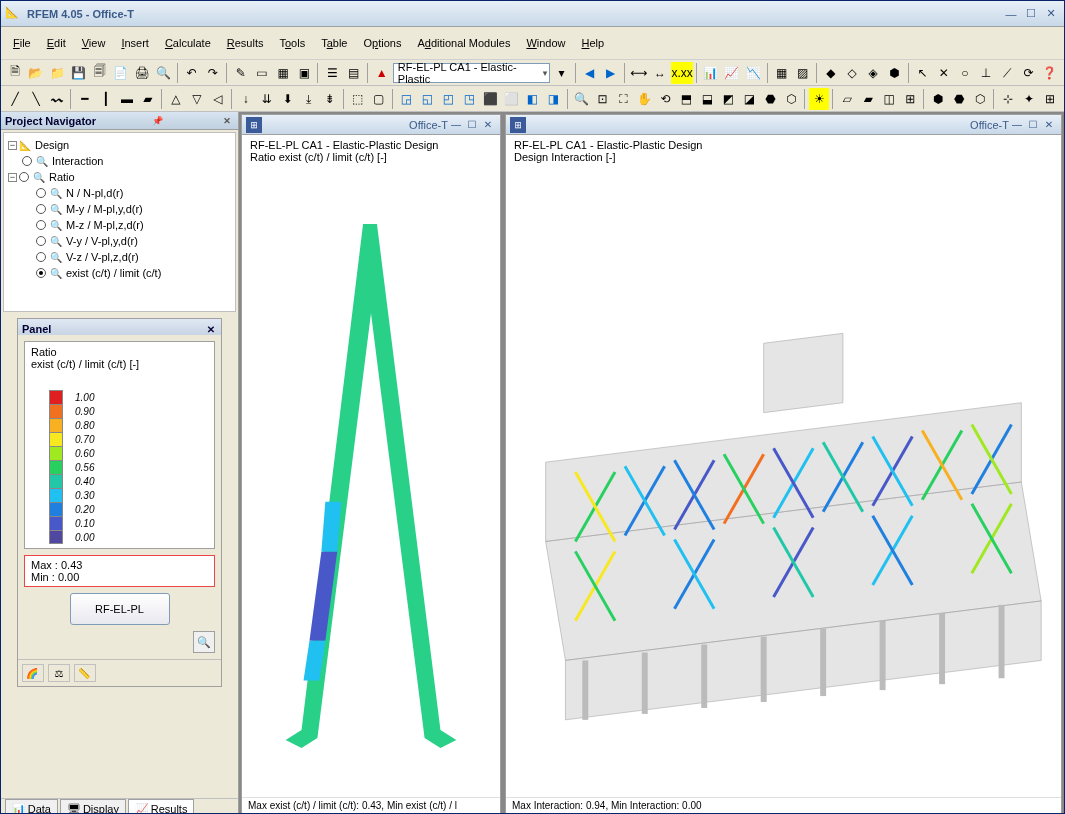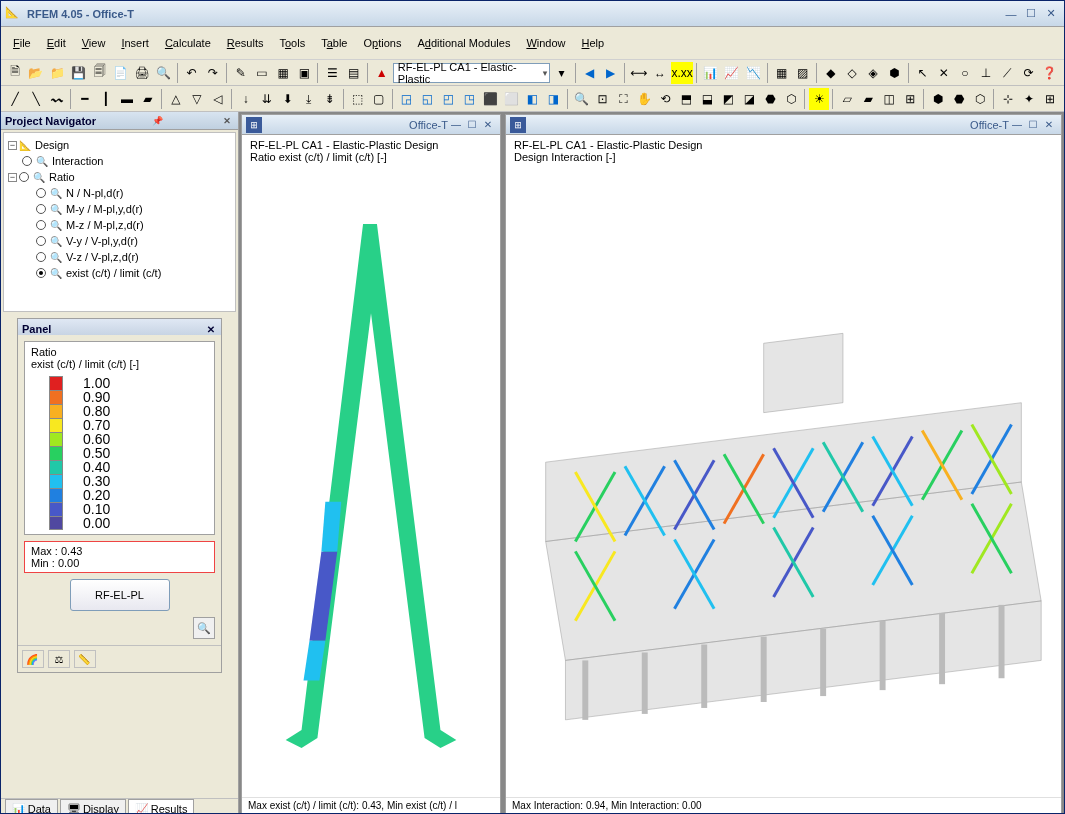--- a/index.html
+++ b/index.html
@@ -30,21 +30,21 @@
 .tree-item .rad.sel::after { content:""; width:4px; height:4px; background:#000; border-radius:50%; }
 .tree-item .ico { width:14px; height:14px; margin-right:2px; display:inline-flex; align-items:center; justify-content:center; font-size:10px; }
 .panel { margin:4px 16px; border:1px solid #a0a0a0; background:#ece9d8; }
 .panel-hdr { background:linear-gradient(to bottom,#e0e8f4,#c8d4e4); height:16px; display:flex; align-items:flex-end; padding:0 4px; font-weight:bold; color:#003; }
 .panel-hdr .cls { margin-left:auto; width:12px; height:12px; font-size:10px; cursor:pointer; display:flex; align-items:center; justify-content:center; }
 .panel-body { padding:6px; }
 .panel-inner { background:#fff; border:1px solid #a0a0a0; padding:4px 6px; }
 .legend-row { display:flex; align-items:center; height:14px; }
 .legend-swatch { width:14px; height:14px; border-top:1px solid #888; border-left:1px solid #888; border-right:1px solid #888; }
 .legend-swatch.last { border-bottom:1px solid #888; }
-.legend-val { margin-left:20px; font-size:14px; }
+.legend-val { margin-left:12px; font-size:10px;font-style:italic; }
 .maxmin { background:#fff; border:1px solid #ef4444; margin-top:6px; padding:3px 6px; font-size:10px; }
 .panel-btn { display:block; margin:6px auto 2px; width:100px; height:32px; border:1px solid #7f9db9; background:linear-gradient(to bottom,#fff,#e8e8f0); border-radius:3px; cursor:pointer; }
 .panel-zoom { display:flex; justify-content:flex-end; margin-top:6px; }
 .panel-zoom .z { width:22px; height:22px; border:1px solid #a0a0a0; background:#f0f0f0; cursor:pointer; display:flex; align-items:center; justify-content:center; }
 .panel-foot { display:flex; gap:4px; padding:4px; border-top:1px solid #c0c0c0; margin-top:auto; }
 .panel-foot .pf { width:22px; height:18px; border:1px solid #c0c0c0; cursor:pointer; display:flex; align-items:center; justify-content:center; font-size:10px; }
 .nav-tabs { height:20px; display:flex; padding:0 4px; gap:2px; border-top:1px solid #c0c0c0; background:#ece9d8; margin-top:auto; }
 .nav-tab { padding:2px 6px; border:1px solid #a0a0a0; border-bottom:none; background:#f0f0f0; font-size:10px; display:flex; align-items:center; gap:2px; cursor:pointer; }
 .nav-tab.active { background:#fff; }
 .views { flex:1; display:flex; background:#888; }
@@ -276,21 +276,21 @@
     </div>
 
     <div class="panel">
       <div class="panel-hdr">
         <span>Panel</span>
         <span class="cls">✕</span>
       </div>
       <div class="panel-body">
         <div class="panel-inner">
           <div>Ratio</div>
-          <div style="margin-bottom:6px">exist (c/t) / limit (c/t) [-]</div>
+          <div style="margin-bottom:20px">exist (c/t) / limit (c/t) [-]</div>
           <div id="legend" style="margin-left:18px">
               <div class="legend-row">
                 <span class="legend-swatch" style="background:#e02020"></span>
                 <span class="legend-val">1.00</span>
               </div>
               <div class="legend-row">
                 <span class="legend-swatch" style="background:#f07020"></span>
                 <span class="legend-val">0.90</span>
               </div>
               <div class="legend-row">
@@ -300,21 +300,21 @@
               <div class="legend-row">
                 <span class="legend-swatch" style="background:#f8e820"></span>
                 <span class="legend-val">0.70</span>
               </div>
               <div class="legend-row">
                 <span class="legend-swatch" style="background:#a0e820"></span>
                 <span class="legend-val">0.60</span>
               </div>
               <div class="legend-row">
                 <span class="legend-swatch" style="background:#28d060"></span>
-                <span class="legend-val">0.50</span>
+                <span class="legend-val">0.56</span>
               </div>
               <div class="legend-row">
                 <span class="legend-swatch" style="background:#20c8a8"></span>
                 <span class="legend-val">0.40</span>
               </div>
               <div class="legend-row">
                 <span class="legend-swatch" style="background:#20c0f0"></span>
                 <span class="legend-val">0.30</span>
               </div>
               <div class="legend-row">

